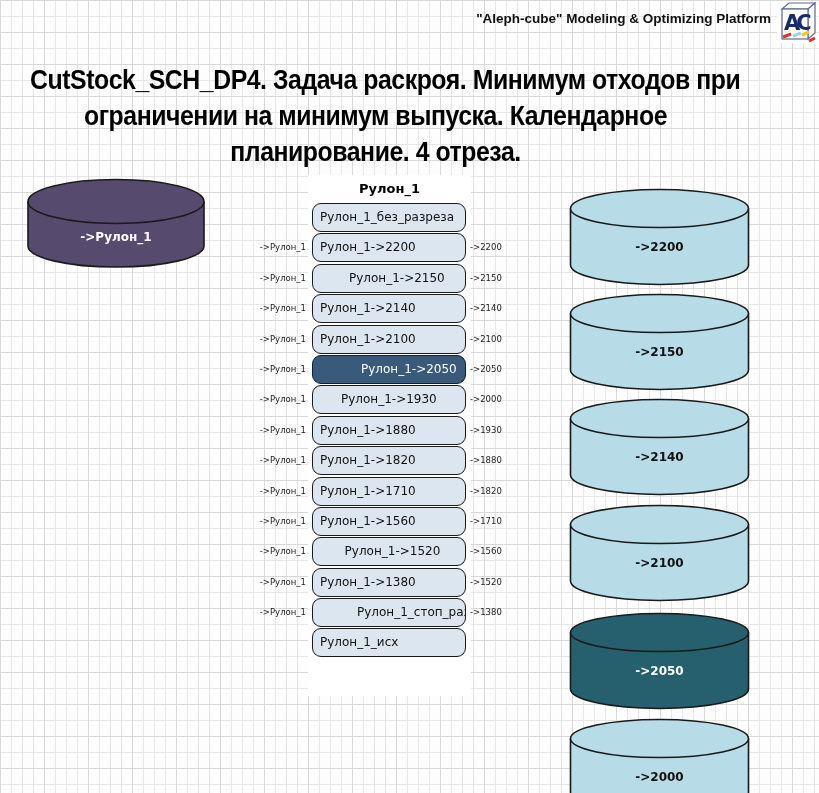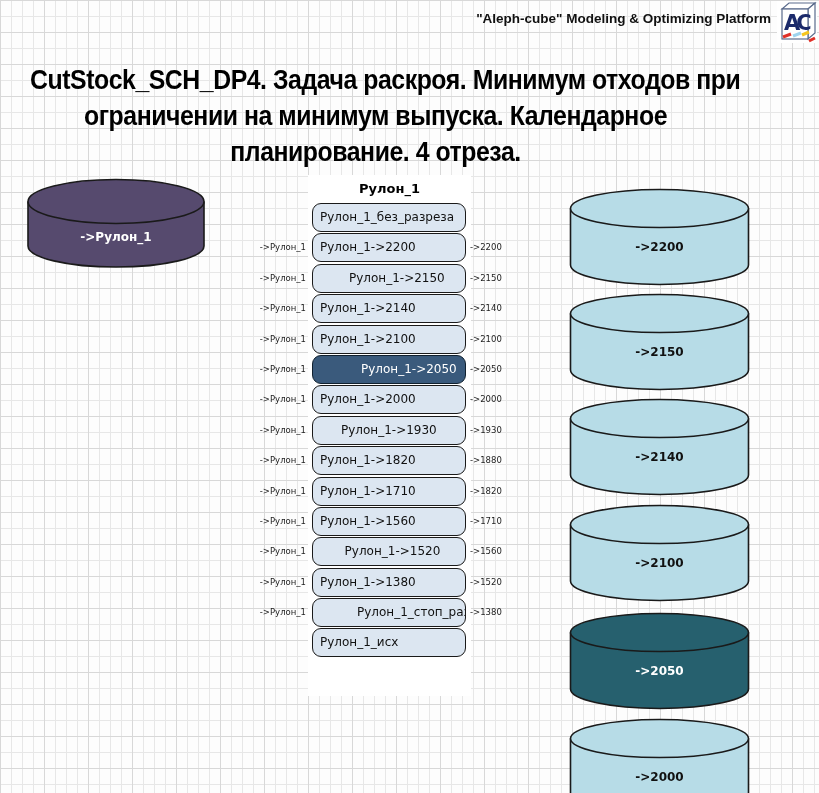--- a/index.html
+++ b/index.html
@@ -93,22 +93,22 @@
 
   <div class="panel-bg"></div>
   <div class="panel-title">Рулон_1</div>
   <div class="rows">
       <div class="row" style="background: rgb(220, 230, 241);">Рулон_1_без_разреза</div>
       <div class="row" style="background: rgb(220, 230, 241);">Рулон_1-&gt;2200</div>
       <div class="row" style="background: rgb(220, 230, 241); padding-left: 36px;">Рулон_1-&gt;2150</div>
       <div class="row" style="background: rgb(220, 230, 241);">Рулон_1-&gt;2140</div>
       <div class="row" style="background: rgb(220, 230, 241);">Рулон_1-&gt;2100</div>
       <div class="row hl" style="background: rgb(58, 90, 124);">Рулон_1-&gt;2050</div>
-      <div class="row" style="background: rgb(220, 230, 241);">Рулон_1-&gt;2000</div>
       <div class="row" style="background: rgb(220, 230, 241); padding-left: 28px;">Рулон_1-&gt;1930</div>
+      <div class="row" style="background: rgb(220, 230, 241);">Рулон_1-&gt;1880</div>
       <div class="row" style="background: rgb(220, 230, 241);">Рулон_1-&gt;1820</div>
       <div class="row" style="background: rgb(220, 230, 241);">Рулон_1-&gt;1710</div>
       <div class="row" style="background: rgb(220, 230, 241);">Рулон_1-&gt;1560</div>
       <div class="row" style="background: rgb(220, 230, 241); text-align: center;">Рулон_1-&gt;1520</div>
       <div class="row" style="background: rgb(220, 230, 241);">Рулон_1-&gt;1380</div>
       <div class="row" style="background: rgb(220, 230, 241); padding-left: 44px;">Рулон_1_стоп_разрез</div>
       <div class="row" style="background: rgb(220, 230, 241);">Рулон_1_исх</div>
     </div>
   <div id="side-labels">
       <div class="side-label left" style="top: 242.4px;">-&gt;Рулон_1</div>

